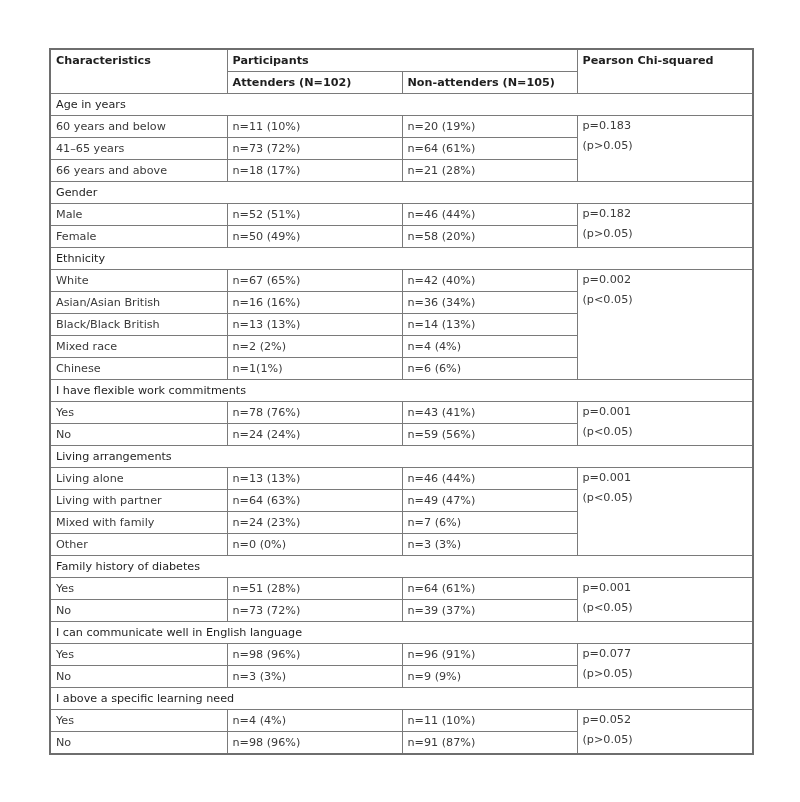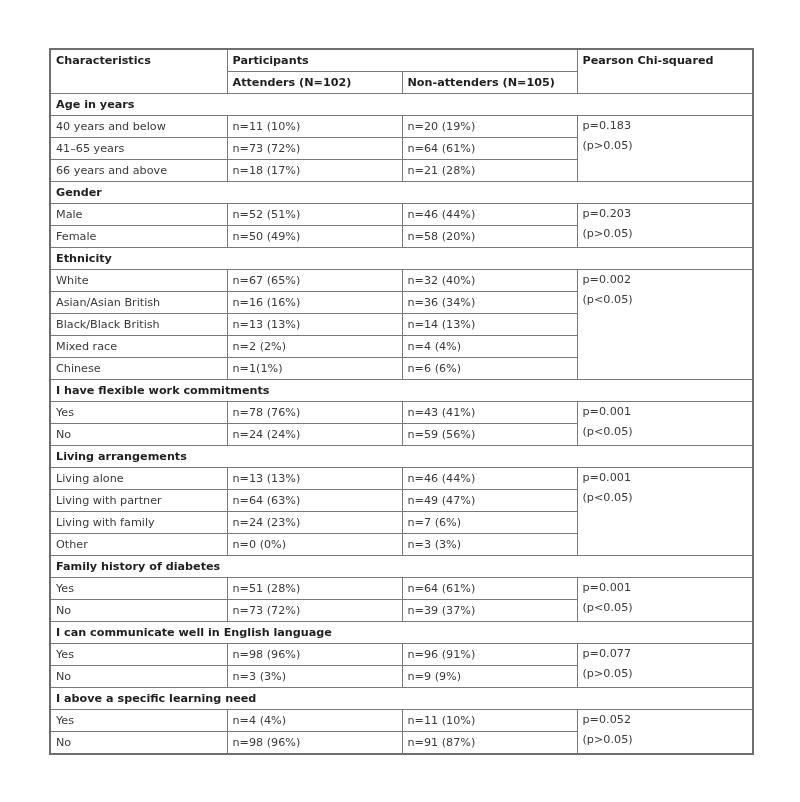--- a/index.html
+++ b/index.html
@@ -19,21 +19,21 @@
     height: 21px;
     line-height: 21px;
     text-align: left;
     vertical-align: middle;
     white-space: nowrap;
     overflow: hidden;
     font-weight: normal;
   }
   .tbl th { color: #1f1f1f; font-weight: 600; }
   .tbl .hdr-top { height: 22px; }
-  .tbl .sec td { color: #1f1f1f; font-weight: 700; }
+  .tbl .sec td { color: #1f1f1f; font-weight: 400; }
   .tbl td.pval { vertical-align: top; line-height: 20px; padding-top: 0px; margin-top: 28px; }
   .tbl th.pearson { vertical-align: top; line-height: 22px; }
   .tbl th.charhead { vertical-align: top; line-height: 22px; }
   .outer { border: 2px solid #6e6e6e; }
 </style>
 </head>
 <body>
 
 <table class="tbl outer">
   <colgroup>
@@ -51,21 +51,21 @@
     <tr>
       <th>Attenders (N=102)</th>
       <th>Non-attenders (N=105)</th>
     </tr>
   </thead>
   <tbody id="tbody">
       <tr class="sec">
         <td colspan="4">Age in years</td>
       </tr>
       <tr>
-        <td>40 years and below</td>
+        <td>60 years and below</td>
         <td>n=11 (10%)</td>
         <td>n=20 (19%)</td>
         <td rowspan="3" class="pval">
           <div>p=0.183</div>
           <div>(p&gt;0.05)</div>
         </td>
       </tr>
       <tr>
         <td>41–65 years</td>
         <td>n=73 (72%)</td>
@@ -77,36 +77,36 @@
         <td>n=21 (28%)</td>
       </tr>
       <tr class="sec">
         <td colspan="4">Gender</td>
       </tr>
       <tr>
         <td>Male</td>
         <td>n=52 (51%)</td>
         <td>n=46 (44%)</td>
         <td rowspan="2" class="pval">
-          <div>p=0.203</div>
+          <div>p=0.182</div>
           <div>(p&gt;0.05)</div>
         </td>
       </tr>
       <tr>
         <td>Female</td>
         <td>n=50 (49%)</td>
         <td>n=58 (20%)</td>
       </tr>
       <tr class="sec">
         <td colspan="4">Ethnicity</td>
       </tr>
       <tr>
         <td>White</td>
         <td>n=67 (65%)</td>
-        <td>n=32 (40%)</td>
+        <td>n=42 (40%)</td>
         <td rowspan="5" class="pval">
           <div>p=0.002</div>
           <div>(p&lt;0.05)</div>
         </td>
       </tr>
       <tr>
         <td>Asian/Asian British</td>
         <td>n=16 (16%)</td>
         <td>n=36 (34%)</td>
       </tr>
@@ -153,21 +153,21 @@
           <div>p=0.001</div>
           <div>(p&lt;0.05)</div>
         </td>
       </tr>
       <tr>
         <td>Living with partner</td>
         <td>n=64 (63%)</td>
         <td>n=49 (47%)</td>
       </tr>
       <tr>
-        <td>Living with family</td>
+        <td>Mixed with family</td>
         <td>n=24 (23%)</td>
         <td>n=7 (6%)</td>
       </tr>
       <tr>
         <td>Other</td>
         <td>n=0 (0%)</td>
         <td>n=3 (3%)</td>
       </tr>
       <tr class="sec">
         <td colspan="4">Family history of diabetes</td>

